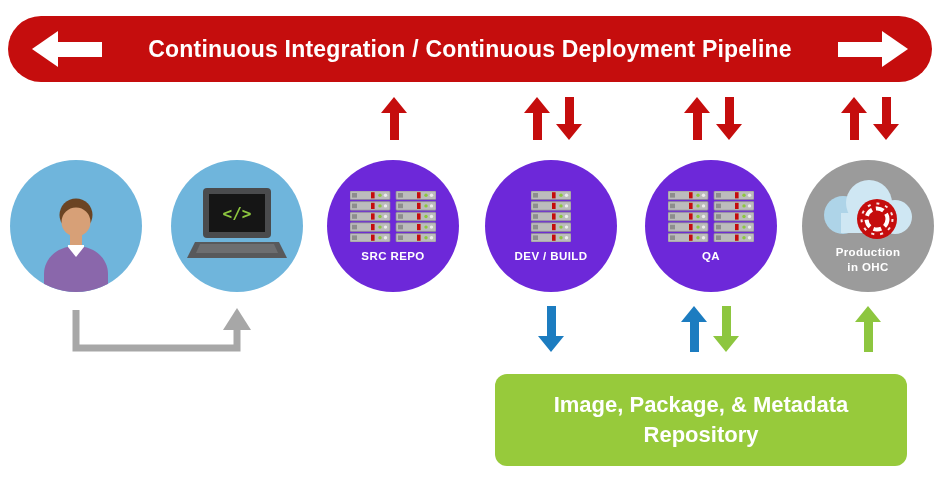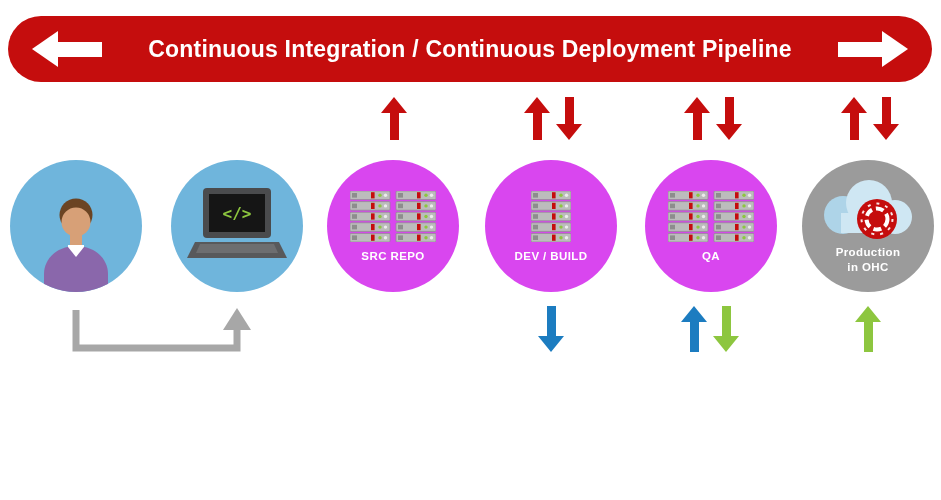--- a/index.html
+++ b/index.html
@@ -35,21 +35,21 @@
   .c-blue{color:#1c7cc0;}
   .c-green{color:#8dc63f;}
 
   
   .node{
     position:absolute;top:160px;width:132px;height:132px;border-radius:50%;
     display:flex;flex-direction:column;align-items:center;justify-content:center;
     overflow:hidden;
   }
   .node.blue{background:#6fb5dc;}
-  .node.gold{background:#d946ef;justify-content:center;}
+  .node.gold{background:#6d28d9;justify-content:center;}
   .node.gray-node{background:#9b9b9b;}
   .node-label{
     color:#fff;font-weight:bold;font-size:11.5px;letter-spacing:.4px;
     text-align:center;margin-top:8px;white-space:nowrap;
   }
   .node-label.narrow{white-space:normal;max-width:72px;line-height:1.3;margin-top:0;}
   .person-svg{margin-top:34px;}
 
   
   .connector{position:absolute;left:58px;top:300px;}
@@ -202,14 +202,17 @@
   </div>
   <div class="v-arrow down bottom-row c-green" style="left:713px">
     <span class="vshaft"></span>
       <span class="vhead"></span>
   </div>
   <div class="v-arrow up bottom-row c-green" style="left:855px">
     <span class="vhead"></span>
       <span class="vshaft"></span>
   </div>
 
+  <div class="repo-box">
+    <div class="repo-label">Image, Package, &amp; Metadata Repository</div>
+  </div>
 
 </div>
 
 </body></html>

